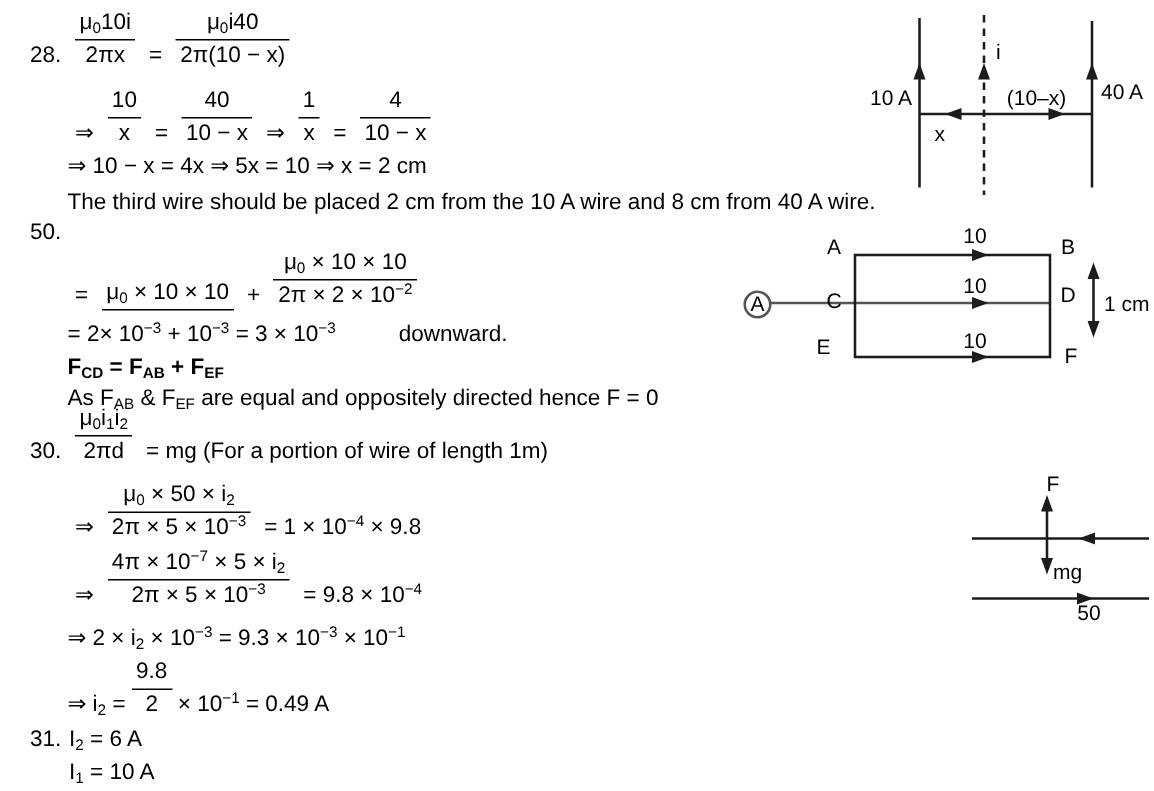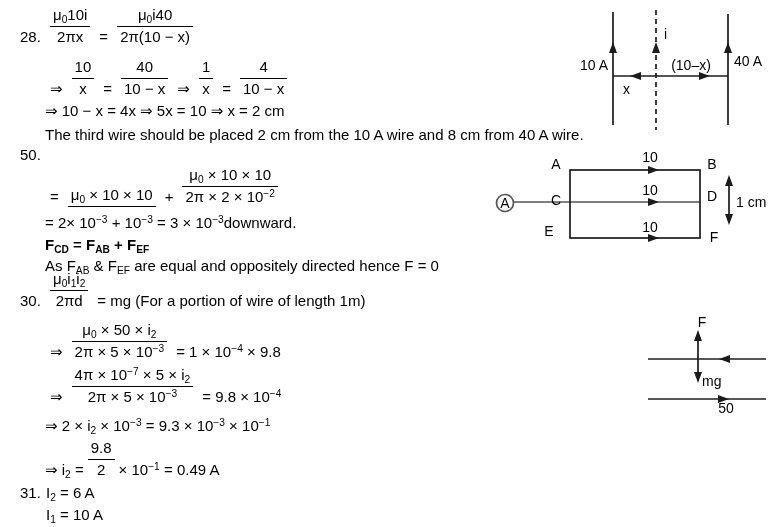--- a/index.html
+++ b/index.html
@@ -14,21 +14,21 @@
   .frac .num{border-bottom:1.5px solid #000;padding:0 3px 1px 3px;}
   .frac .den{padding:1px 3px 0 3px;}
   .op{margin:0 5px;}
   sub{font-size:0.68em;line-height:0;vertical-align:-0.28em;}
   sup{font-size:0.68em;line-height:0;vertical-align:0.5em;}
   svg.diagram{position:absolute;overflow:visible;}
   svg.diagram line, svg.diagram rect, svg.diagram circle{stroke:#1c1c1c;stroke-width:1.7;fill:none;}
   svg.diagram .gray{stroke:#555;}
   svg.diagram polygon{fill:#1c1c1c;stroke:none;}
   svg.diagram text{font-family:"Liberation Sans", sans-serif;font-size:14px;fill:#000;stroke:none;}
-  .note{}
+  .note{margin-left:42px;}
 </style>
 </head>
 <body>
 
 <div class="row" style="left:20px;top:6px;">
   <span class="pnum">28.</span>
   <span class="frac">
     <span class="num">μ<sub>0</sub>10i</span>
     <span class="den">2πx</span>
   </span>

